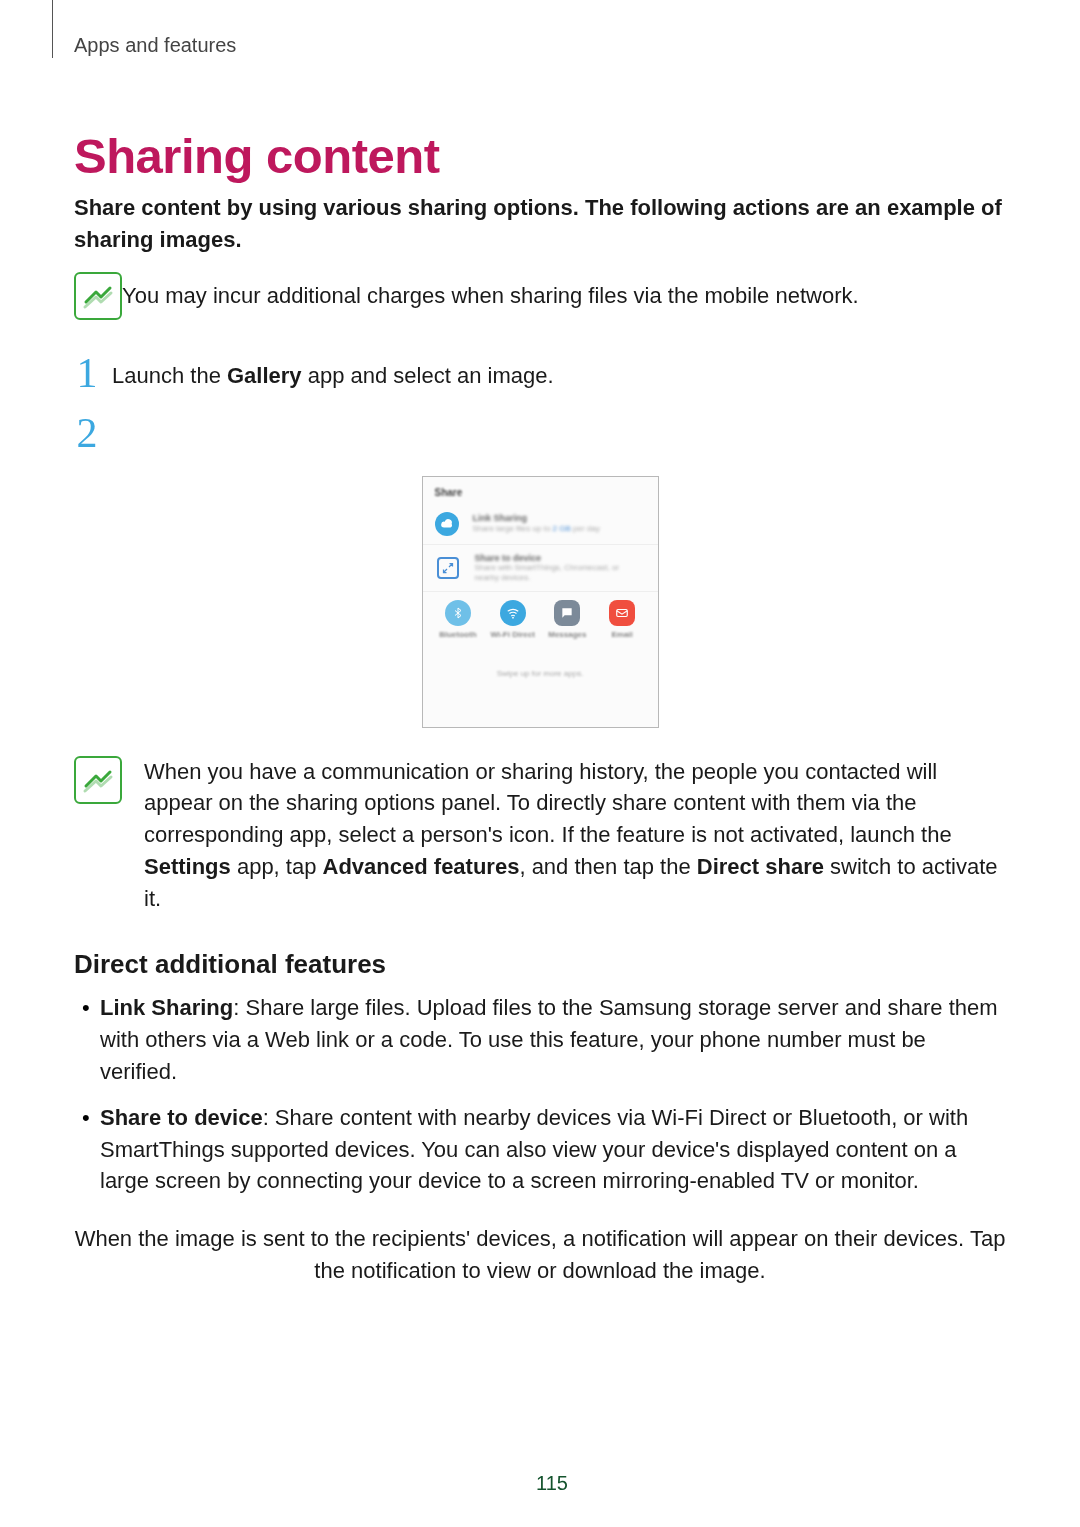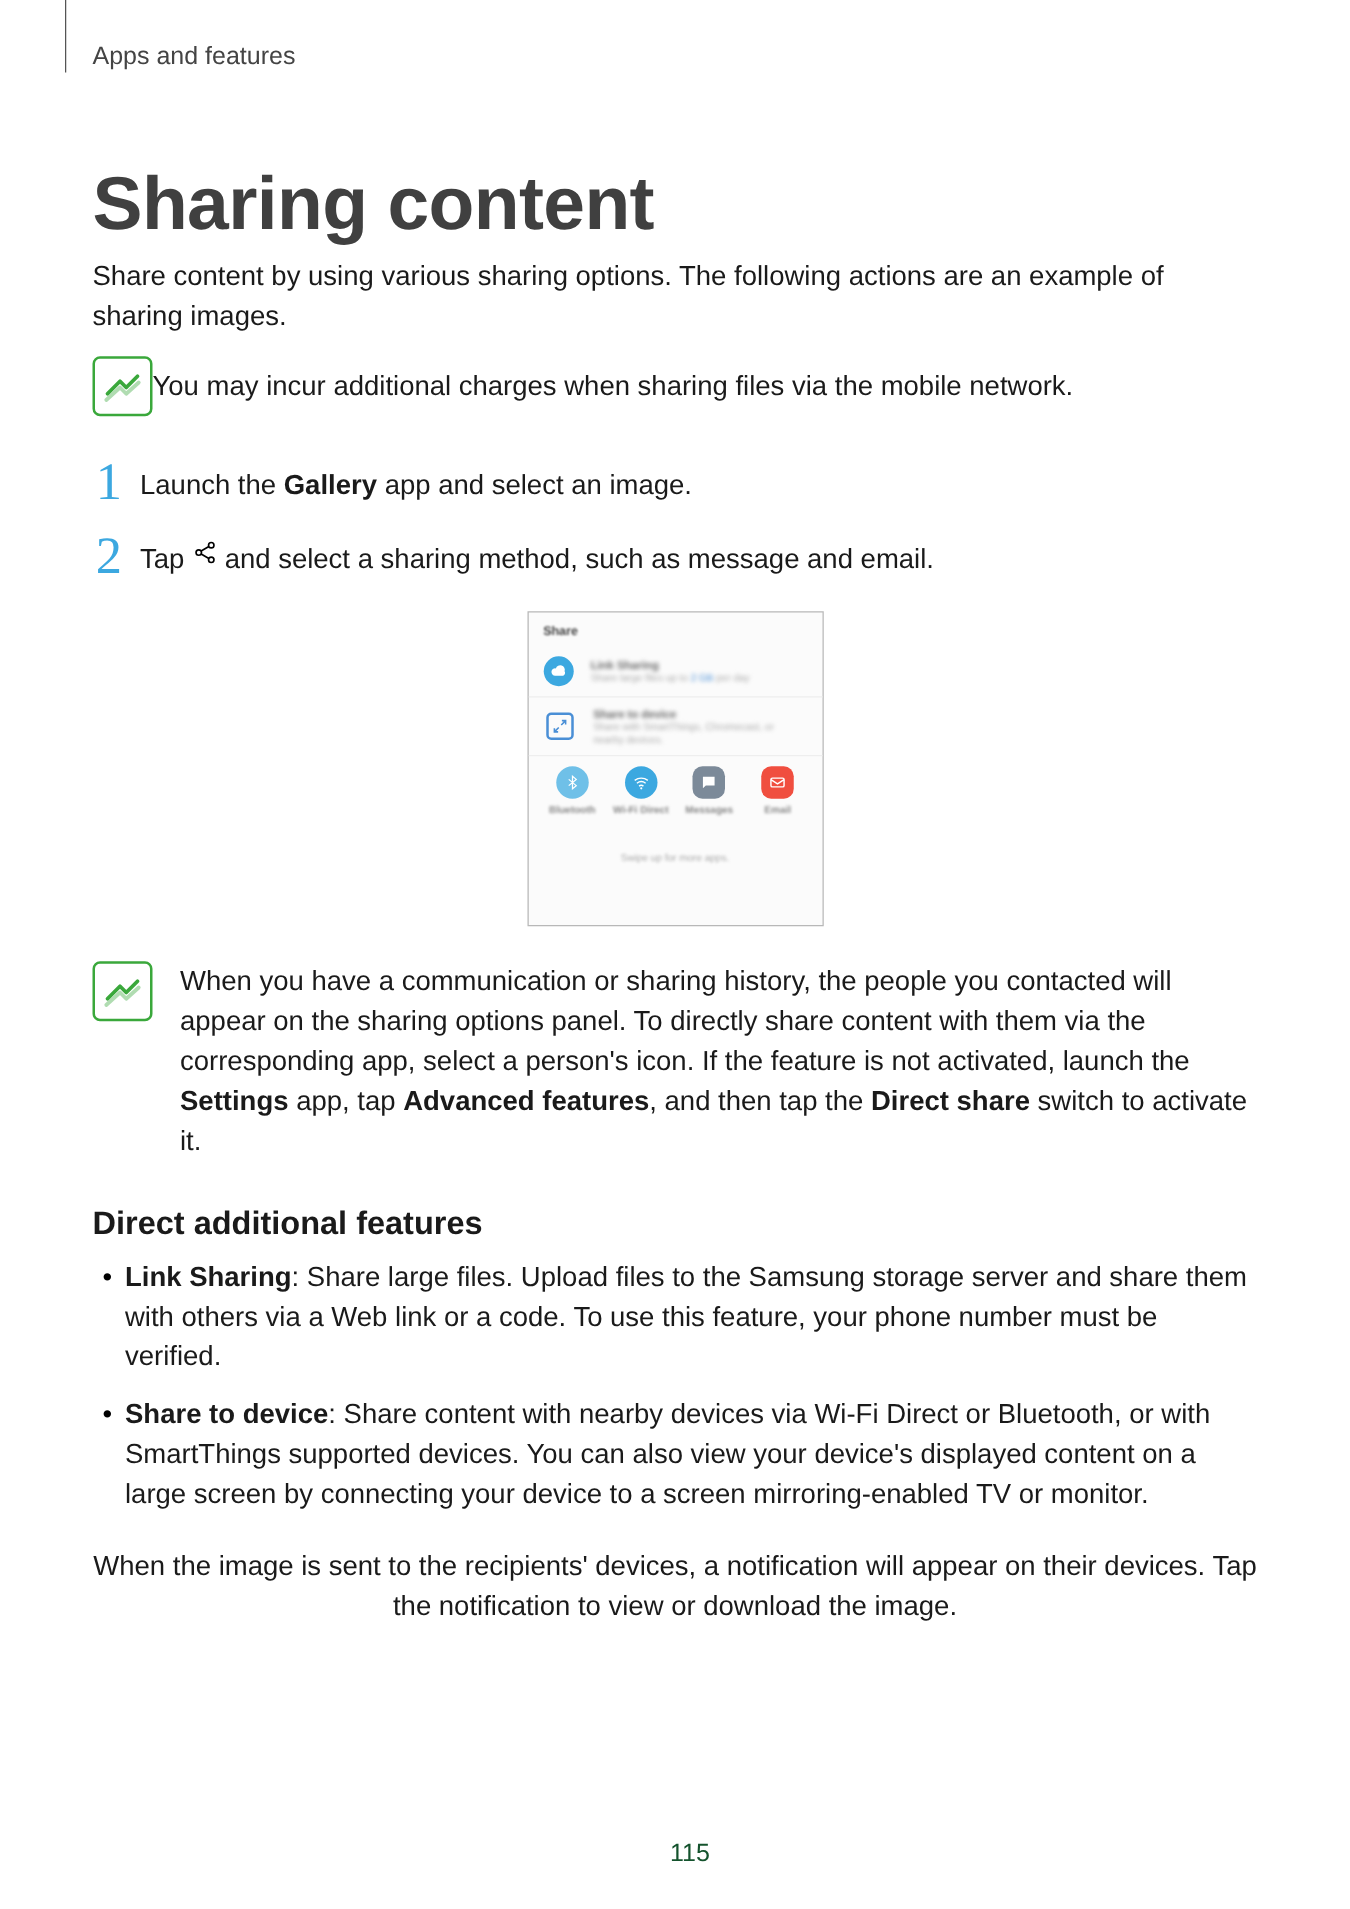--- a/index.html
+++ b/index.html
@@ -22,30 +22,31 @@
   }
   .breadcrumb {
     font-size: 20px;
     color: #444;
     padding: 34px 4px 0 74px;
   }
   .content {
     padding: 40px 74px 0 74px;
   }
   h1.main-title {
-    color: #404040;
-    font-size: 60px;
+    color: #be185d;
+    font-size: 49px;
     font-weight: 700;
     margin: 31px 0 8px 0;
     letter-spacing: -0.5px;
   }
   .intro {
     font-size: 22px;
     line-height: 1.45;
     margin: 0 0 14px 0;
+    font-weight: bold;
   }
   .note-row {
     display: flex;
     align-items: flex-start;
     margin: 16px 0 28px 0;
   }
   .note-row .note-text {
     font-size: 22px;
     line-height: 1.45;
     padding-top: 8px;
@@ -228,33 +229,20 @@
 
   <ol class="steps">
     <li>
       <span class="num">1</span>
       <span class="step-text">
         <span>Launch the </span><b>Gallery</b><span> app and select an image.</span>
       </span>
     </li>
     <li>
       <span class="num">2</span>
-      <span class="step-text">
-        <span>Tap </span>
-        <span class="share-icon-inline">
-          <svg width="20" height="20" viewBox="0 0 24 24">
-            <circle cx="18" cy="5" r="2.6" fill="none" stroke="#000" stroke-width="1.6"></circle>
-            <circle cx="6" cy="12" r="2.6" fill="none" stroke="#000" stroke-width="1.6"></circle>
-            <circle cx="18" cy="19" r="2.6" fill="none" stroke="#000" stroke-width="1.6"></circle>
-            <line x1="15.7" y1="6.3" x2="8.3" y2="10.6" stroke="#000" stroke-width="1.6"></line>
-            <line x1="8.3" y1="13.4" x2="15.7" y2="17.7" stroke="#000" stroke-width="1.6"></line>
-          </svg>
-        </span>
-        <span> and select a sharing method, such as message and email.</span>
-      </span>
     </li>
   </ol>
 
   <div class="screenshot">
     <div class="ss-header">Share</div>
     <div class="ss-row">
       <div class="ss-circle cloud">
         <svg width="14" height="14" viewBox="0 0 24 24">
             <path d="M7 18a5 5 0 1 1 1-9.9A6 6 0 0 1 20 12a4 4 0 0 1-2 6H7z" fill="#fff"></path>
           </svg>

